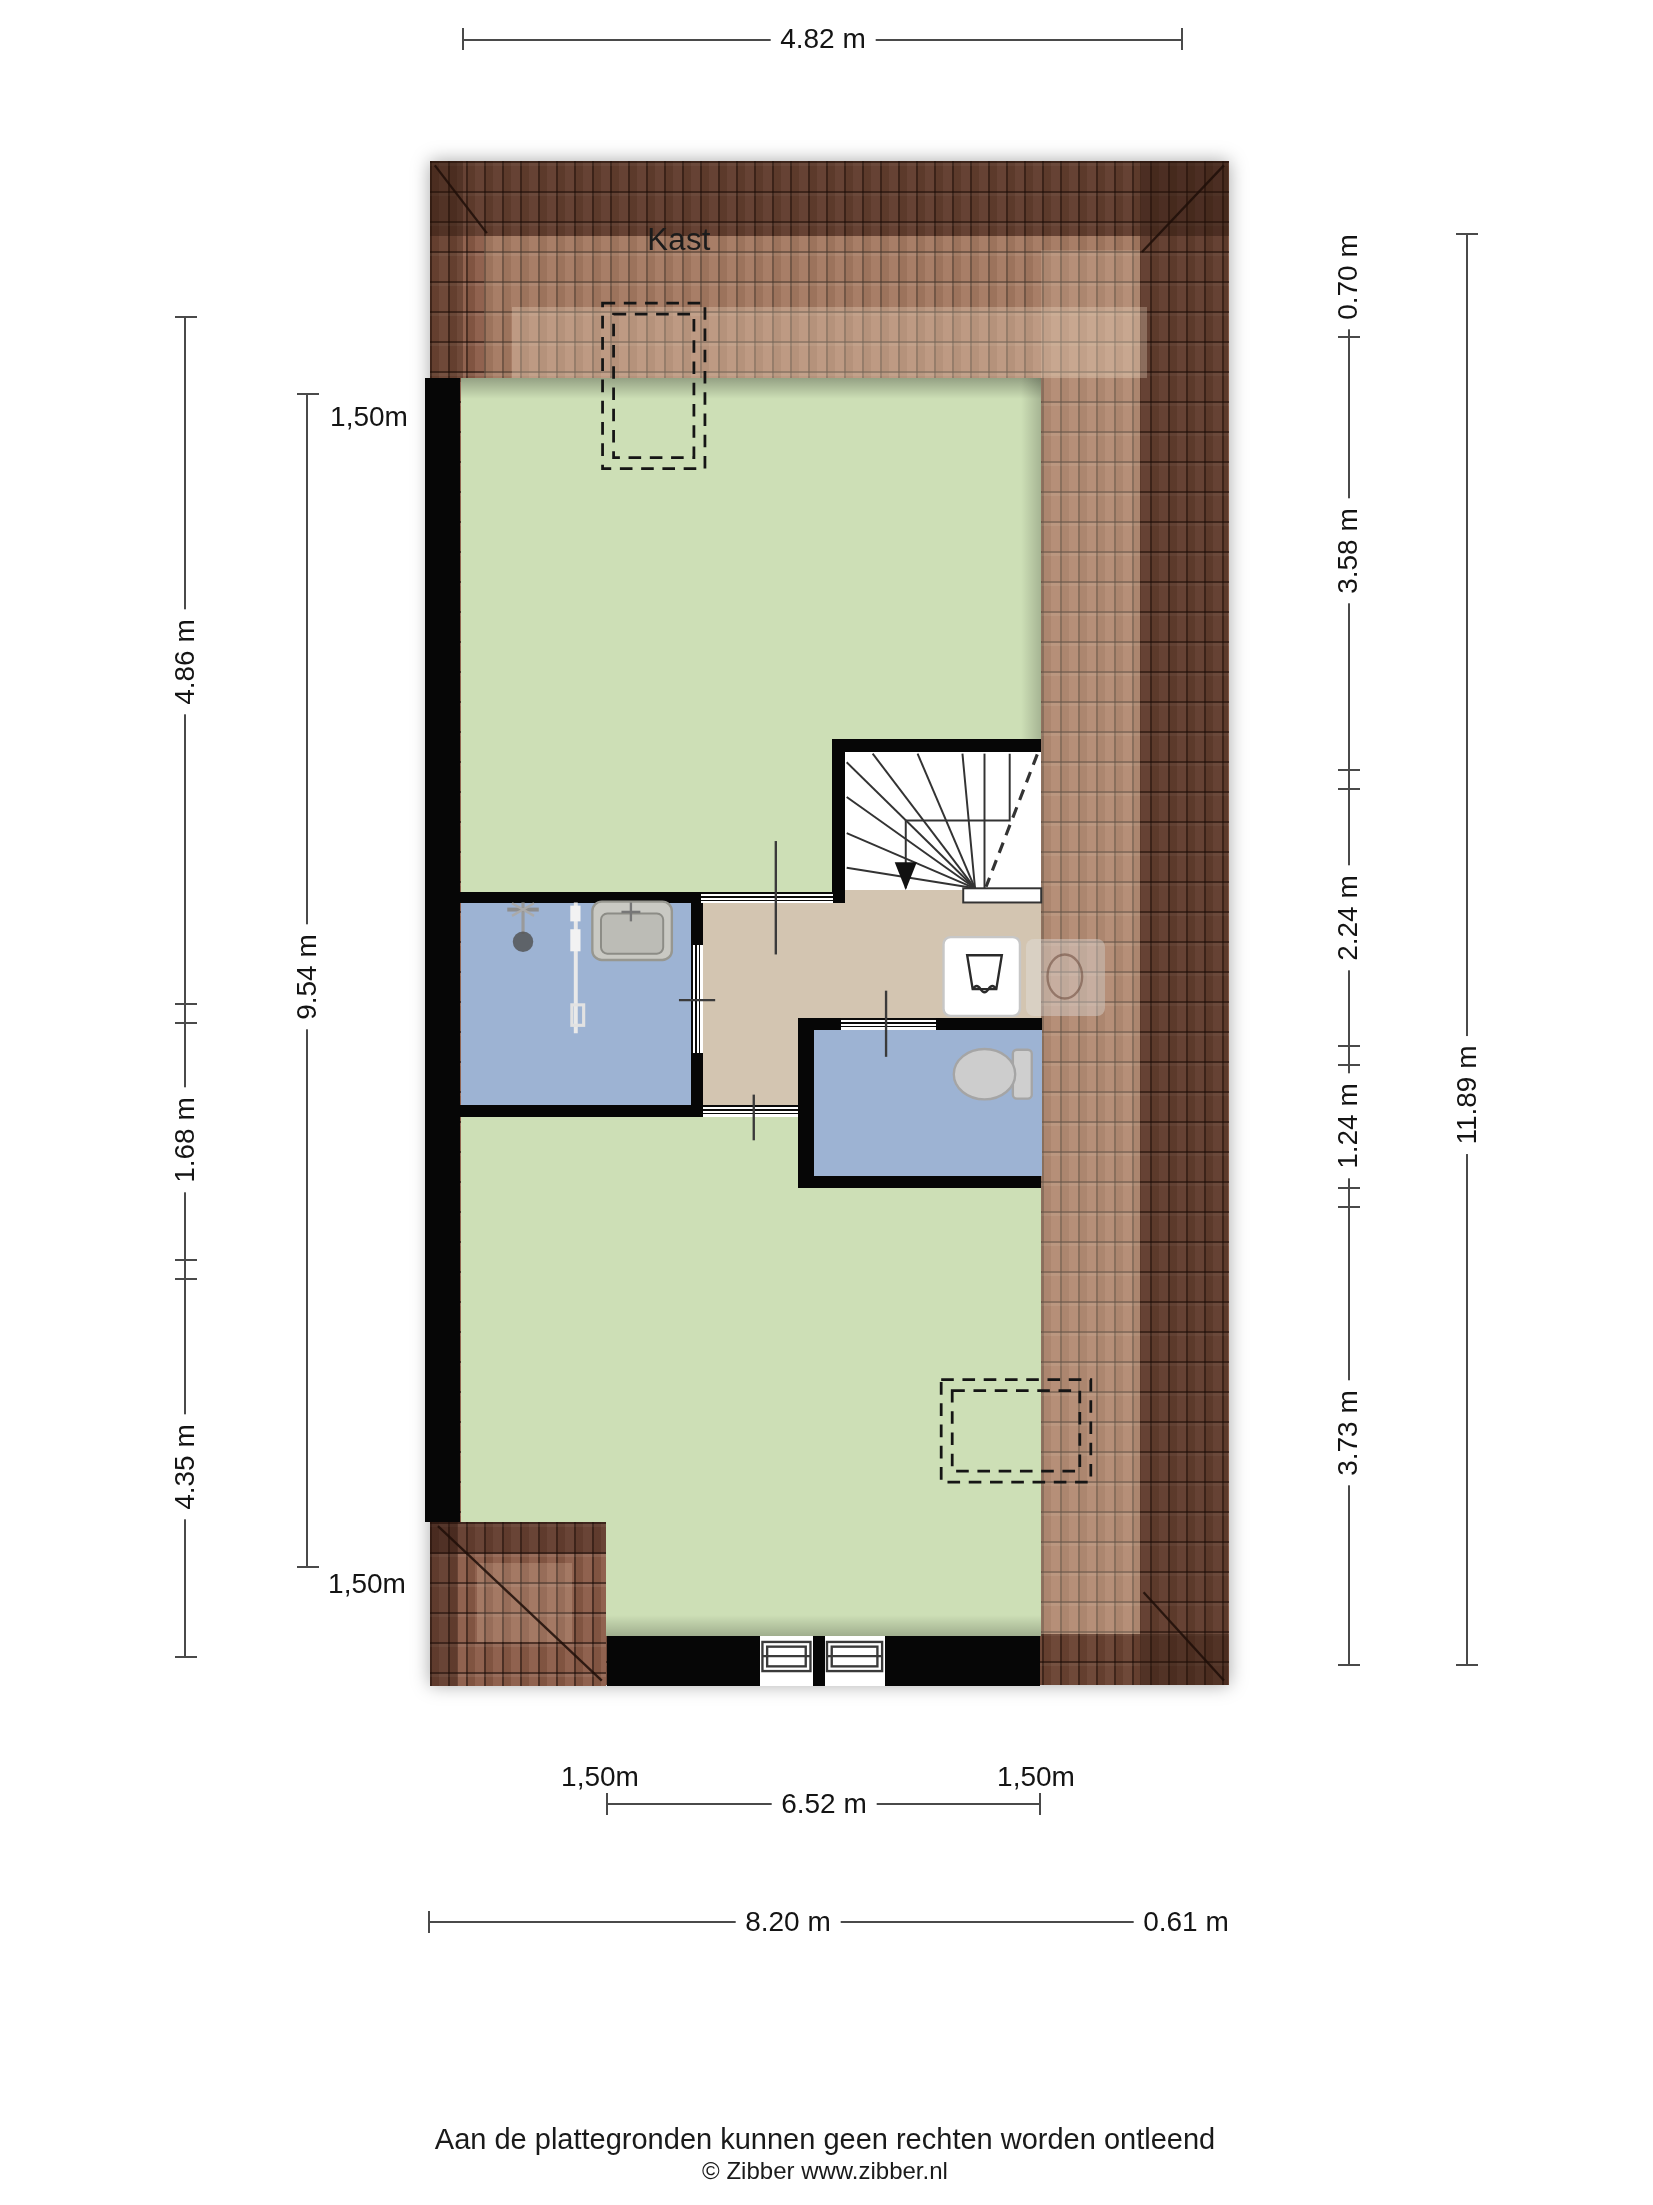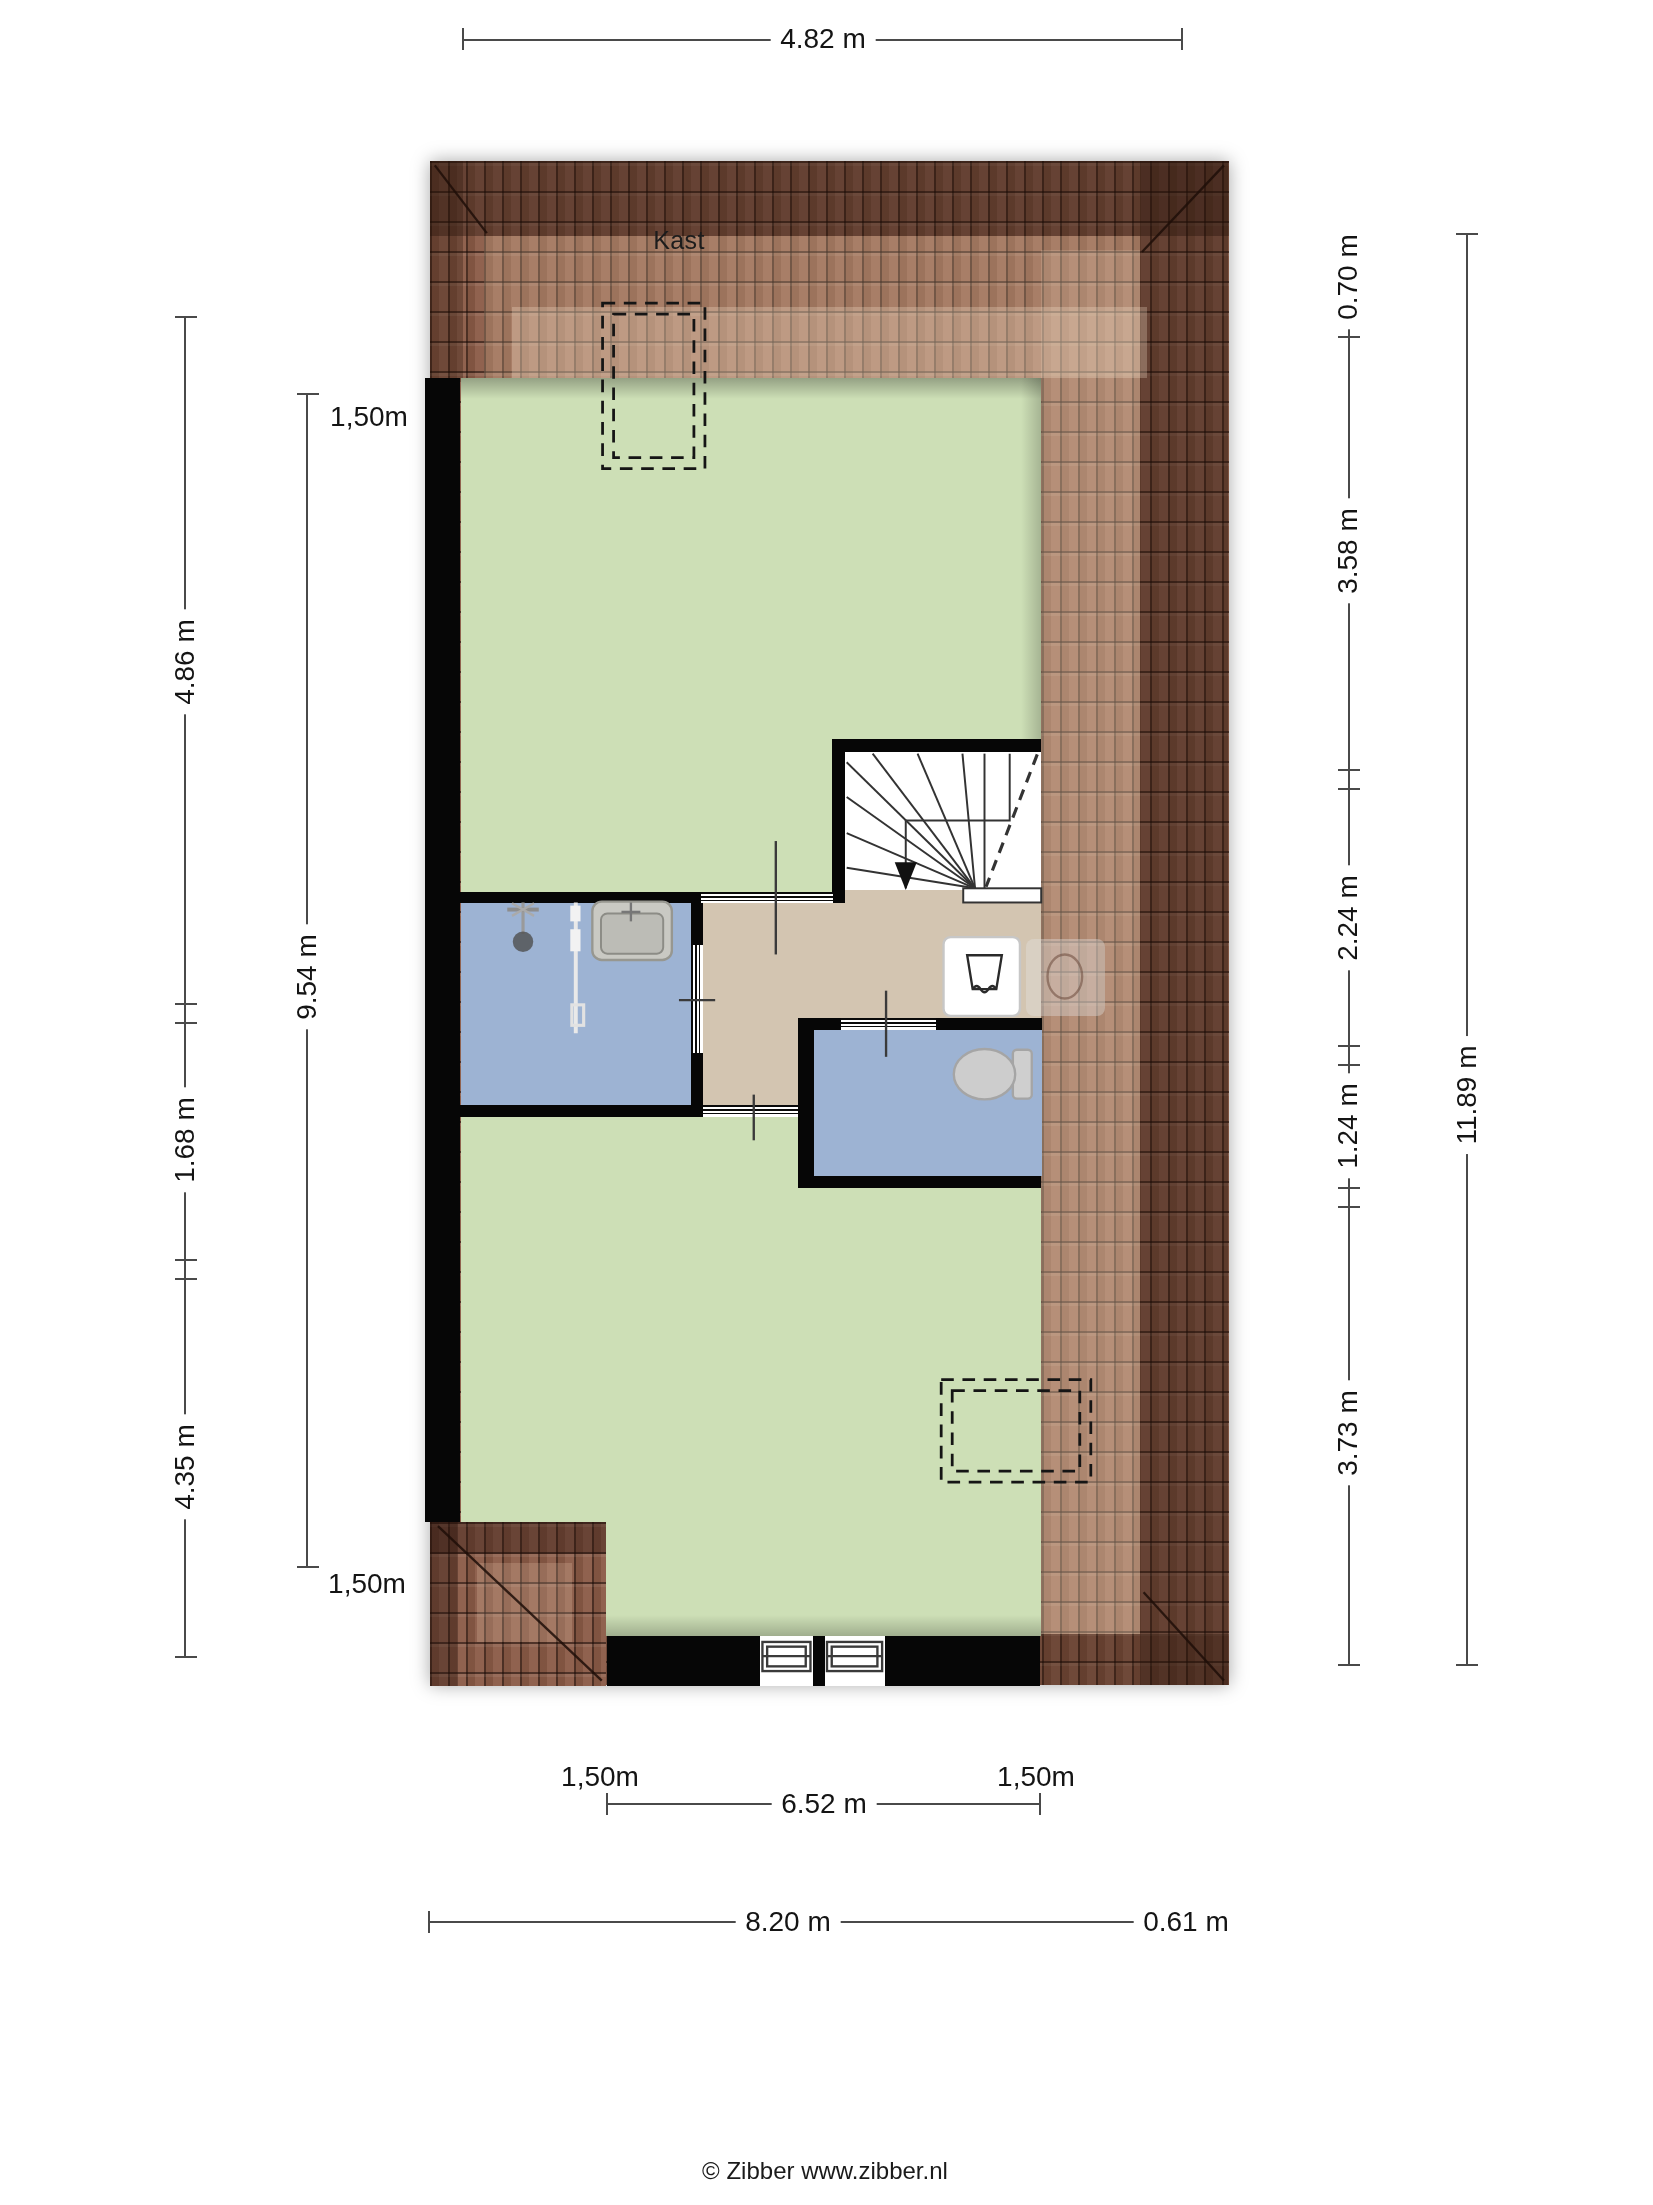--- a/index.html
+++ b/index.html
@@ -50,21 +50,21 @@
   <div id="roof" class="abs tiles">
     <div class="shade" style="left:0;top:0;width:799px;height:75px;background:rgba(35,15,8,.38);"></div>
     <div class="shade" style="left:710px;top:0;width:88px;height:1524px;background:rgba(35,15,8,.38);"></div>
     <div class="shade" style="left:0;top:1473px;width:799px;height:51px;background:rgba(35,15,8,.30);"></div>
     <div class="shade" style="left:0;top:0;width:33px;height:221px;background:rgba(35,15,8,.30);"></div>
     <div class="shade" style="left:54px;top:75px;width:656px;height:1398px;background:rgba(255,226,190,.22);"></div>
     <div class="shade" style="left:82px;top:146px;width:635px;height:71px;background:rgba(255,240,215,.25);"></div>
     <div class="shade" style="left:611px;top:89px;width:99px;height:1384px;background:rgba(255,235,210,.16);"></div>
   </div>
 
-  <div class="lbl" style="left:679px;top:240px;font-size:25px;">Kast</div>
+  <div class="lbl" style="left:679px;top:240px;font-size:31px;">Kast</div>
 
   <div class="wall z2" style="left:425px;top:378px;width:35px;height:1144px;"></div>
 
   <div class="room-green z2" style="left:461px;top:378px;width:580px;height:361px;"></div>
   <div class="room-green z2" style="left:461px;top:739px;width:372px;height:153px;"></div>
   <div class="shade z2" style="left:461px;top:378px;width:580px;height:20.5px;background:linear-gradient(180deg,rgba(0,0,0,.28),rgba(0,0,0,0));"></div>
   <div class="shade z2" style="left:1021px;top:378px;width:20.5px;height:1258px;background:linear-gradient(270deg,rgba(0,0,0,.20),rgba(0,0,0,0));"></div>
   <div class="lbl" style="left:769px;top:563px;">Slaapkamer</div>
 
   <div class="wall z2" style="left:832px;top:739px;width:209px;height:13.4px;"></div>
@@ -246,16 +246,17 @@
   <div class="htick" style="left:606px;top:1793px;"></div>
   <div class="htick" style="left:1039px;top:1793px;"></div>
   <div class="dim" style="left:824px;top:1804px;">6.52 m</div>
 
   <div class="hline" style="left:430px;top:1921px;width:799px;"></div>
   <div class="htick" style="left:428px;top:1911px;"></div>
   <div class="htick" style="left:1142px;top:1911px;"></div>
   <div class="dim" style="left:788px;top:1922px;">8.20 m</div>
   <div class="dim" style="left:1186px;top:1922px;">0.61 m</div>
 
+  <div class="footer" style="left:825px;top:2139px;">Aan de plattegronden kunnen geen rechten worden ontleend</div>
   <div class="footer" style="left:825px;top:2171px;font-size:24px;">© Zibber www.zibber.nl</div>
 
 </div>
 
 
 </body></html>

